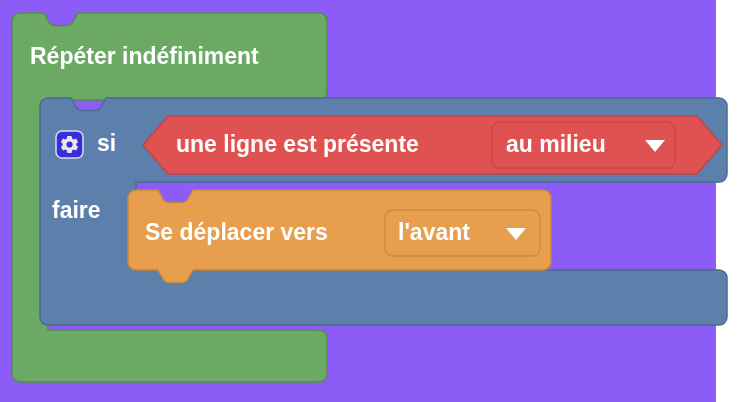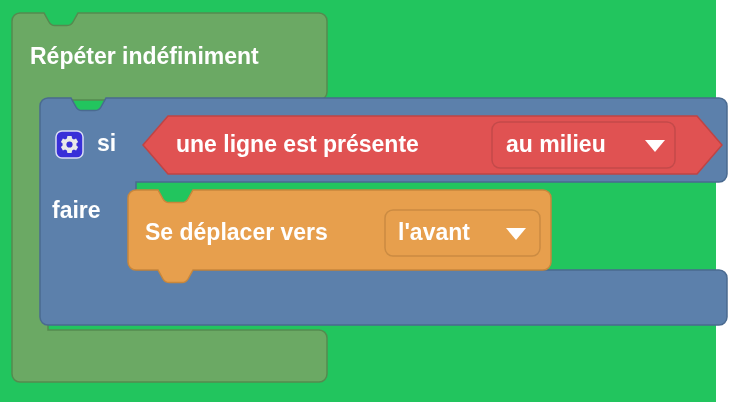--- a/index.html
+++ b/index.html
@@ -11,21 +11,21 @@
   body {
     width: 746px;
     height: 402px;
     overflow: hidden;
     font-family: "Liberation Sans", sans-serif;
   }
   #workspace {
     position: relative;
     width: 716px;
     height: 402px;
-    background: #22c55e;
+    background: #8b5cf6;
   }
   #blocks-svg {
     position: absolute;
     left: 0;
     top: 0;
     width: 746px;
     height: 402px;
   }
   .blk-text {
     font-family: "Liberation Sans", sans-serif;

